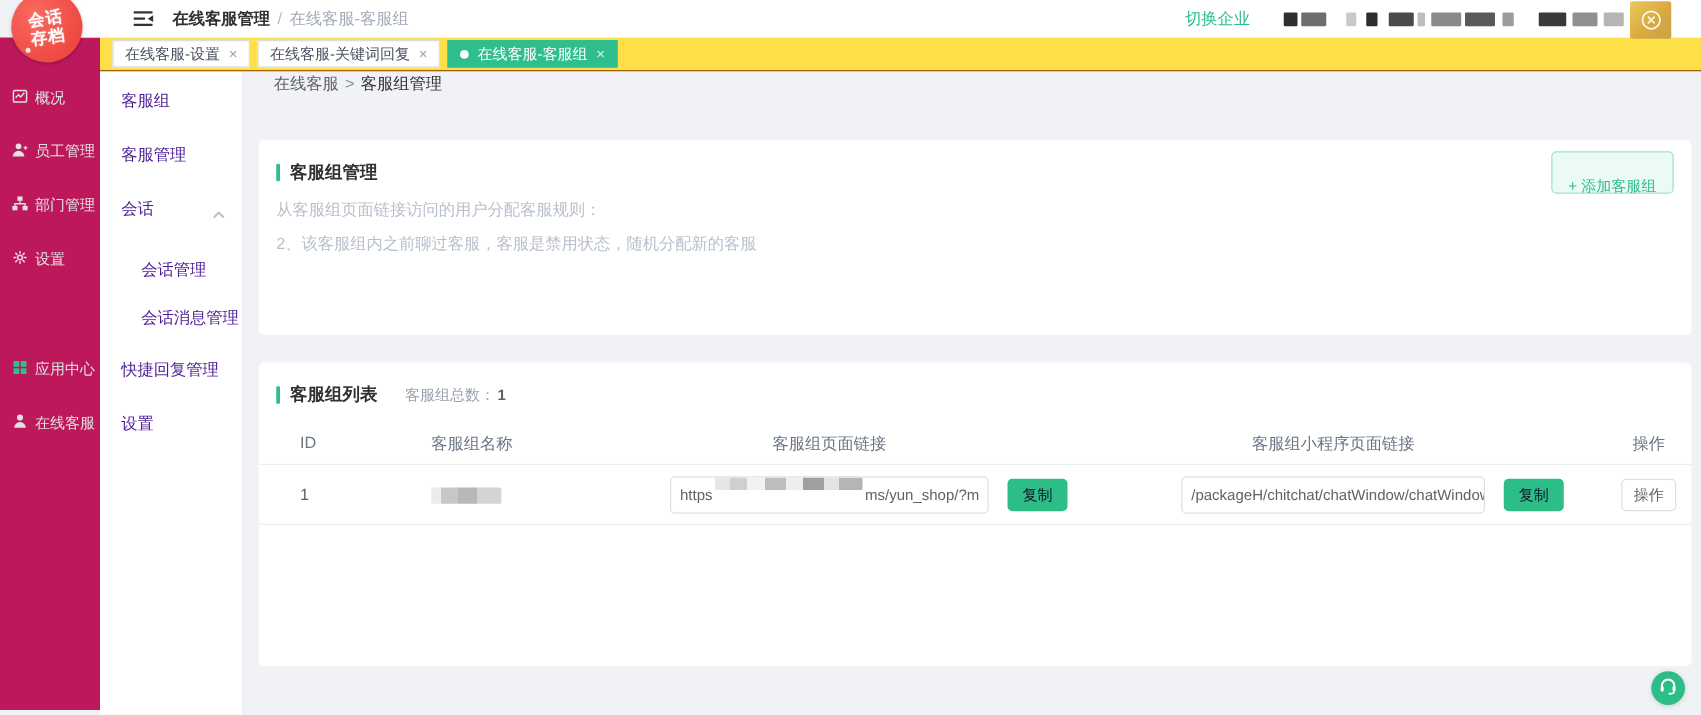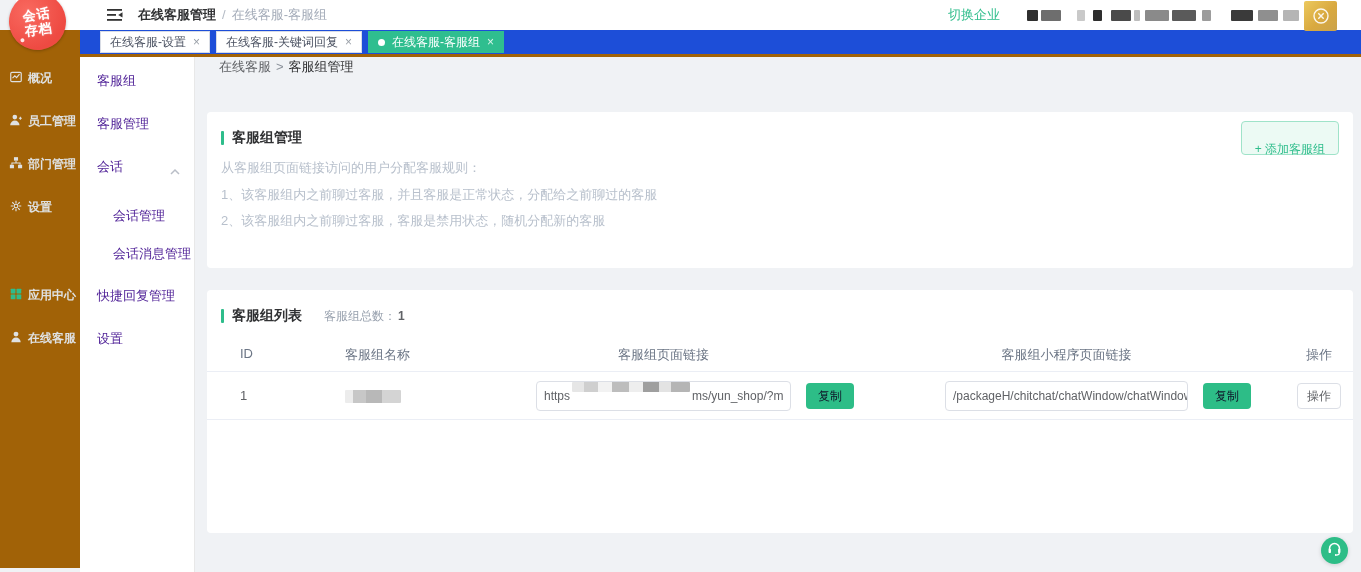--- a/index.html
+++ b/index.html
@@ -24,32 +24,32 @@
   .hbc .cur  { color:#a3abb8; }
   .switch { position:absolute; right:361px; top:0; line-height:30px; font-size:13px;
             color:#2ebd8b; cursor:pointer; text-decoration:none; }
   .redrow { position:absolute; right:62px; top:10px; height:11px; white-space:nowrap; }
   .px { display:inline-block; height:11px; border-radius:1px; filter:blur(.6px); vertical-align:top; }
   .avatar { position:absolute; right:24px; top:1px; width:33px; height:30px; border-radius:2px;
             background:linear-gradient(135deg,#ecc95e 0%,#d9a93f 55%,#caa24b 100%);
             display:flex; align-items:center; justify-content:center; cursor:pointer; }
 
   
-  .tabbar { position:absolute; top:30px; left:80px; right:0; height:27px; background:#1d4ed8;
-            border-bottom:3px solid #a16207; display:flex; align-items:center; gap:6px;
-            padding-left:20px; z-index:10; }
+  .tabbar { position:absolute; top:30px; left:80px; right:0; height:27px; background:#fde047;
+            border-bottom:1px solid #a16207; display:flex; align-items:center; gap:6px;
+            padding-left:10px; z-index:10; }
   .tab { height:22px; display:flex; align-items:center; gap:7px; padding:0 9px;
          border:1px solid #d8dce5; background:#fff; font-size:12px; color:#495060; cursor:pointer; }
   .tab .x { font-size:12px; color:#9aa0a8; }
   .tab.active { background:#2fbe8f; border-color:#2fbe8f; color:#fff; }
   .tab.active .x { color:#d9f5ea; }
   .tab .dot { width:7px; height:7px; border-radius:50%; background:#fff; }
 
   
-  .dsb { position:absolute; top:30px; left:0; width:80px; bottom:4px; background:#a16207; z-index:6;font-weight:bold; }
+  .dsb { position:absolute; top:30px; left:0; width:80px; bottom:4px; background:#be185d; z-index:6; }
   .ditem { position:absolute; left:9px; height:18px; display:flex; align-items:center; gap:5px;
            color:#dfe1e2; font-size:12px; cursor:pointer; white-space:nowrap; }
   .ditem svg { flex:0 0 auto; }
 
   
   .ssb { position:absolute; top:57px; left:80px; width:115px; bottom:0; background:#fff;
          border-right:1px solid #e8e8e8; z-index:5; }
   .sitem { position:absolute; left:17px; right:8px; height:18px; line-height:18px;
            font-size:13px; color:#4c1d95; cursor:pointer; white-space:nowrap; }
   .sitem.sub { left:33px;font-family:Liberation Mono, monospace; }
@@ -223,21 +223,20 @@
   </div>
 
   <div class="card card1">
     <div class="ctitle">
       <span class="gbar"></span>
       <span class="ctext">客服组管理</span>
     </div>
     <button class="addbtn">+ 添加客服组</button>
     <div class="desc">
       <div>从客服组页面链接访问的用户分配客服规则：</div>
-      <div>1、该客服组内之前聊过客服，并且客服是正常状态，分配给之前聊过的客服</div>
       <div>2、该客服组内之前聊过客服，客服是禁用状态，随机分配新的客服</div>
     </div>
   </div>
 
   <div class="card card2">
     <div class="ctitle">
       <span class="gbar"></span>
       <span class="ctext">客服组列表</span>
       <span class="total"><span>客服组总数：</span><b>1</b></span>
     </div>

